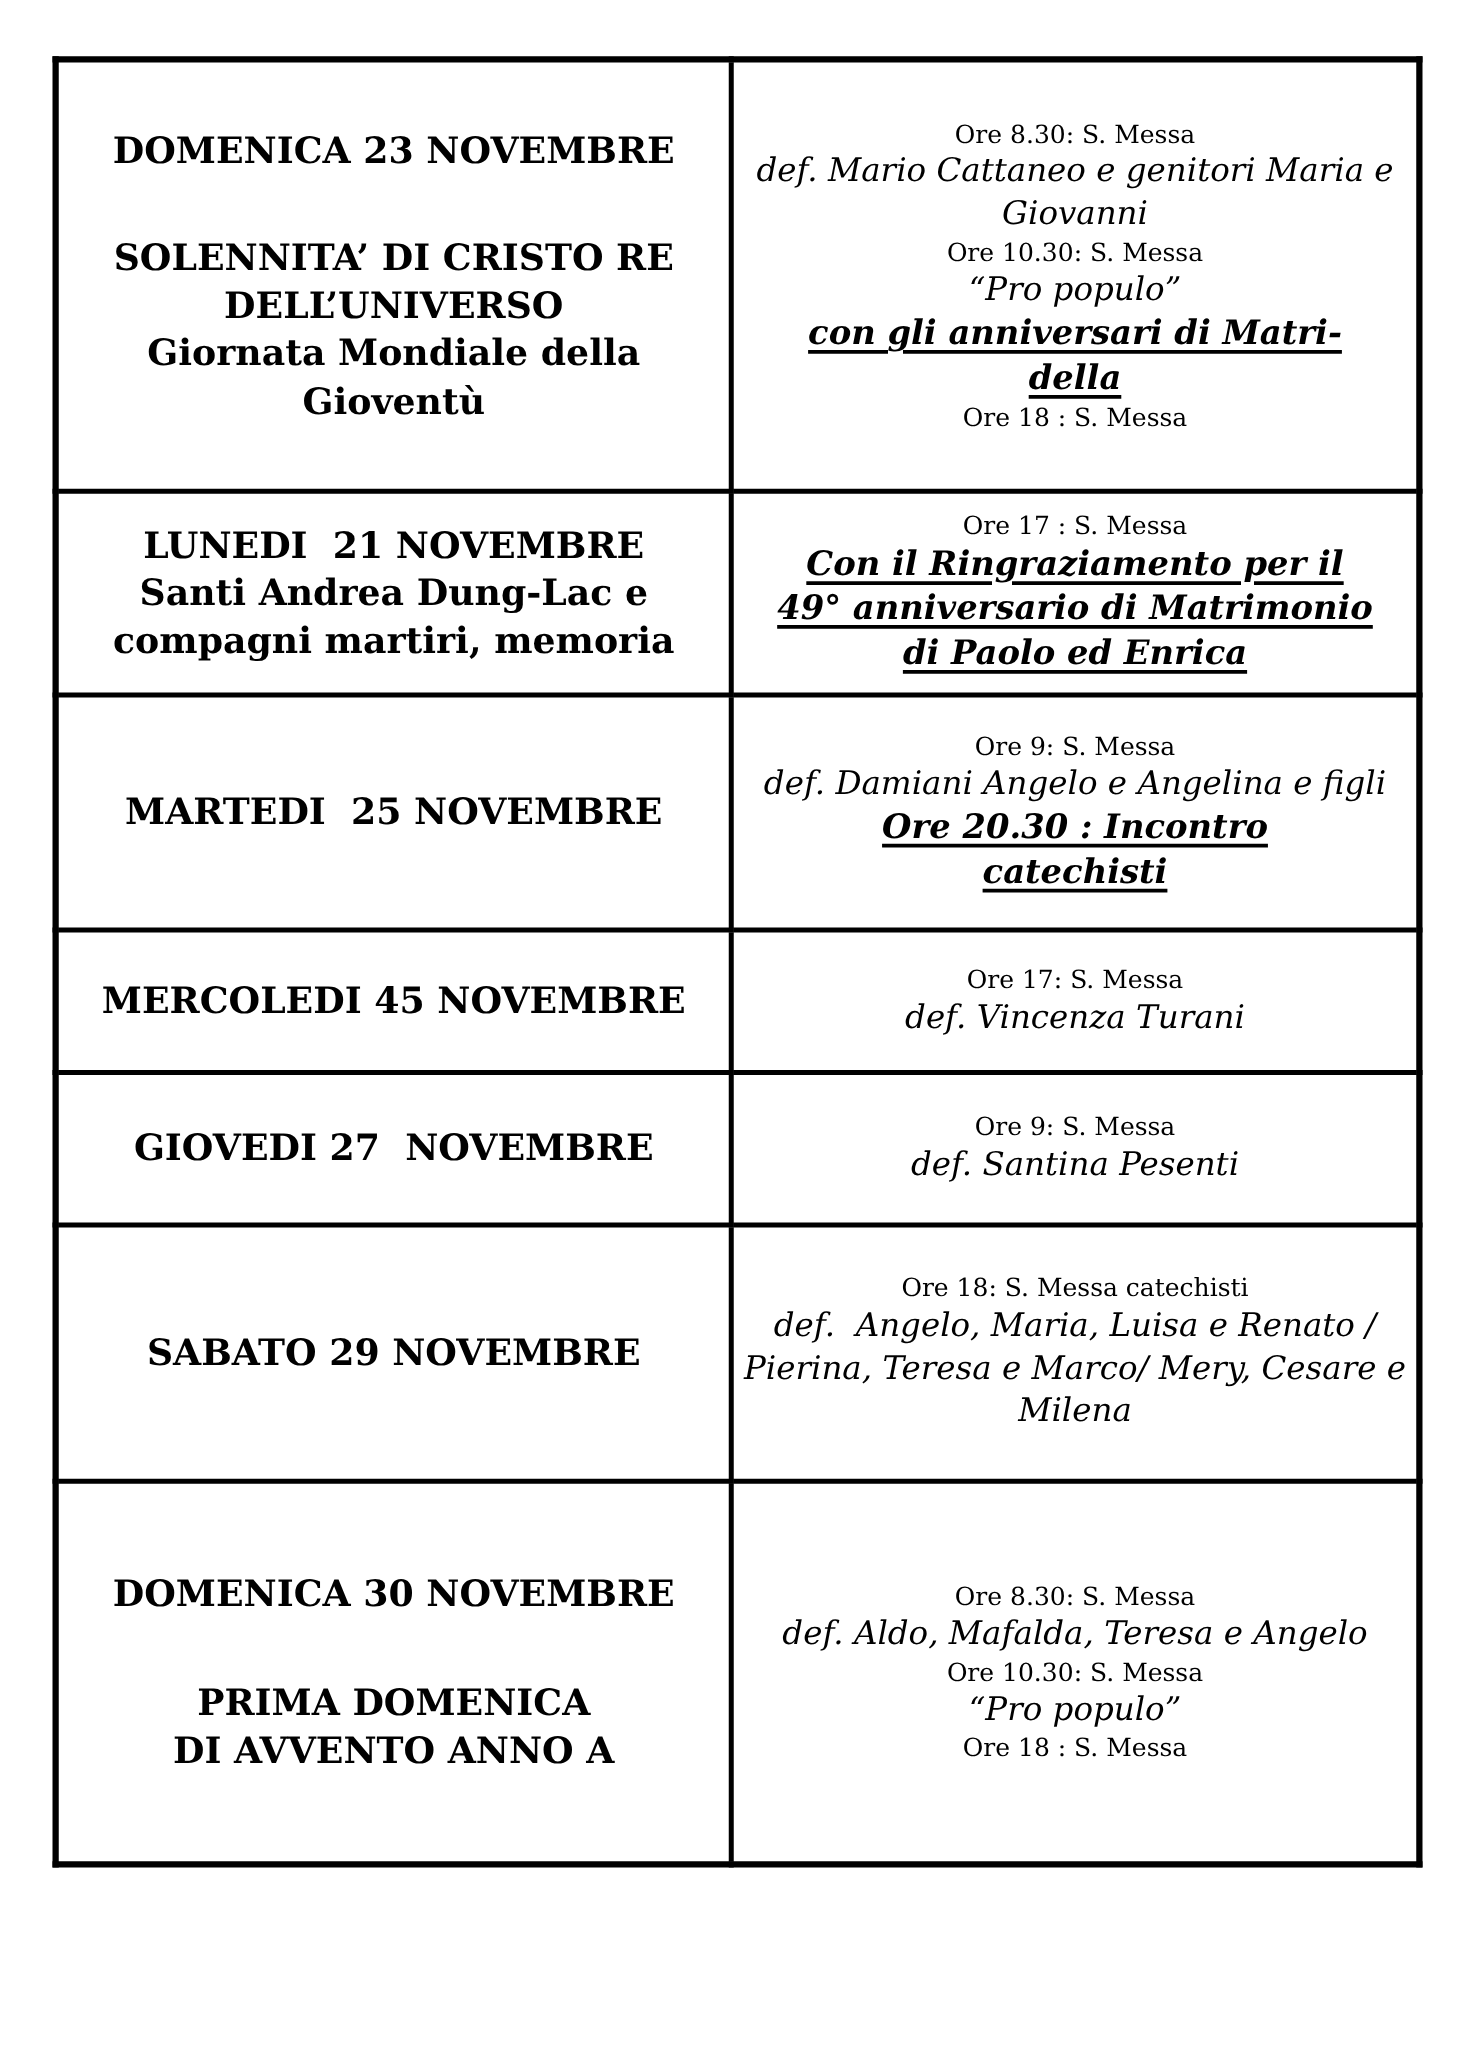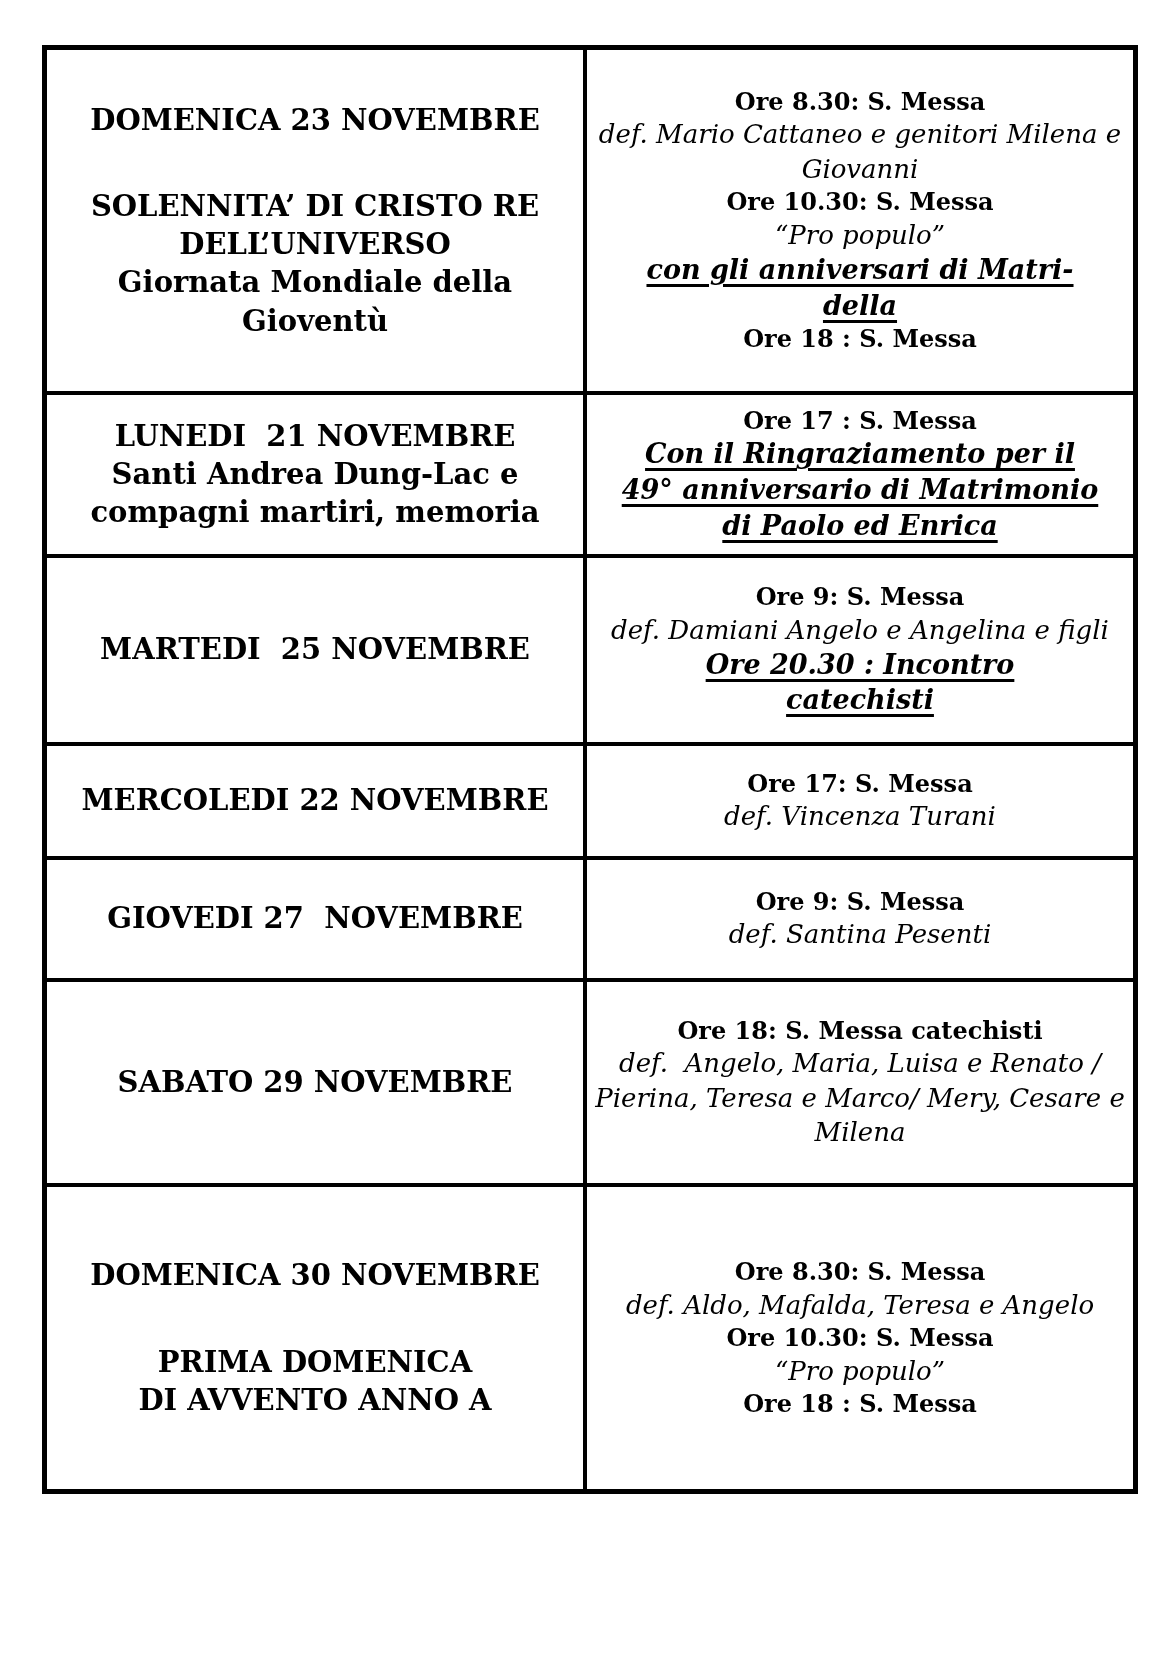--- a/index.html
+++ b/index.html
@@ -46,22 +46,22 @@
   .line {
     width: 100%;
     line-height: 1.32;
     white-space: pre-wrap;
   }
   .line.day {
     font-weight: bold;
     font-size: 29px;
   }
   .line.time {
-    font-weight: bold;
-    font-size: 24px;
+    font-weight: normal;
+    font-size: 20px;
   }
   .line.memorial {
     font-style: italic;
     font-size: 26px;
   }
   .line.announce {
     font-weight: bold;
     font-style: italic;
     font-size: 27px;
     text-decoration: underline;
@@ -82,21 +82,21 @@
           <div class="cell-inner">
             <div class="line day">DOMENICA 23 NOVEMBRE</div>
             <div class="line spacer"></div>
             <div class="line day">SOLENNITA’ DI CRISTO RE DELL’UNIVERSO</div>
             <div class="line day">Giornata Mondiale della Gioventù</div>
           </div>
         </td>
         <td class="schedule-cell">
           <div class="cell-inner">
             <div class="line time">Ore 8.30: S. Messa</div>
-            <div class="line memorial">def. Mario Cattaneo e genitori Milena e Giovanni</div>
+            <div class="line memorial">def. Mario Cattaneo e genitori Maria e Giovanni</div>
             <div class="line time">Ore 10.30: S. Messa</div>
             <div class="line memorial">“Pro populo”</div>
             <div class="line announce">con gli anniversari di Matri-</div>
             <div class="line announce">della</div>
             <div class="line time">Ore 18 : S. Messa</div>
           </div>
         </td>
       </tr>
       <tr style="height: 163px;">
         <td class="day-cell">
@@ -125,21 +125,21 @@
             <div class="line time">Ore 9: S. Messa</div>
             <div class="line memorial">def. Damiani Angelo e Angelina e figli</div>
             <div class="line announce">Ore 20.30 : Incontro</div>
             <div class="line announce">catechisti</div>
           </div>
         </td>
       </tr>
       <tr style="height: 114px;">
         <td class="day-cell">
           <div class="cell-inner">
-            <div class="line day">MERCOLEDI 22 NOVEMBRE</div>
+            <div class="line day">MERCOLEDI 45 NOVEMBRE</div>
           </div>
         </td>
         <td class="schedule-cell">
           <div class="cell-inner">
             <div class="line time">Ore 17: S. Messa</div>
             <div class="line memorial">def. Vincenza Turani</div>
           </div>
         </td>
       </tr>
       <tr style="height: 122px;">

